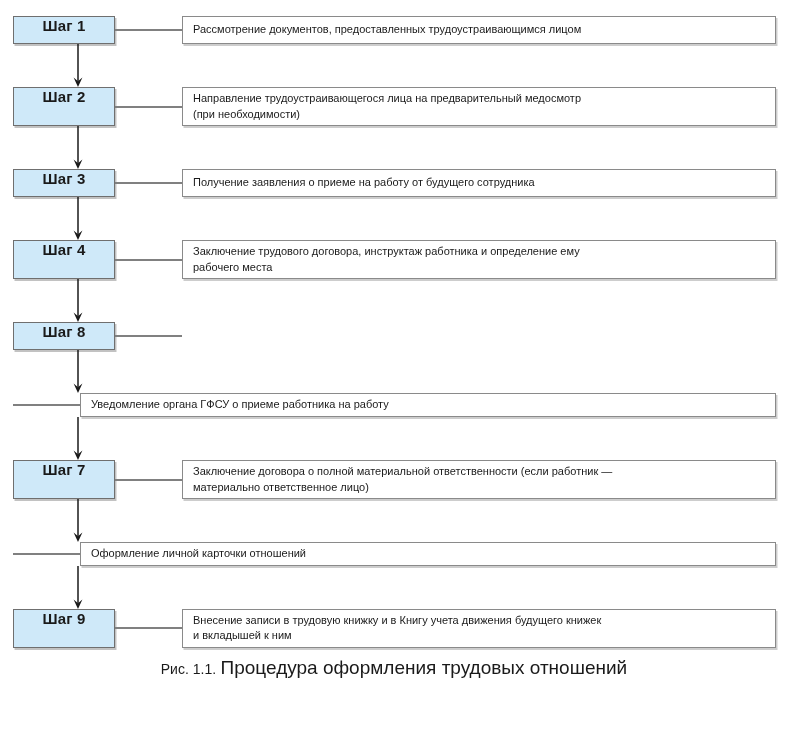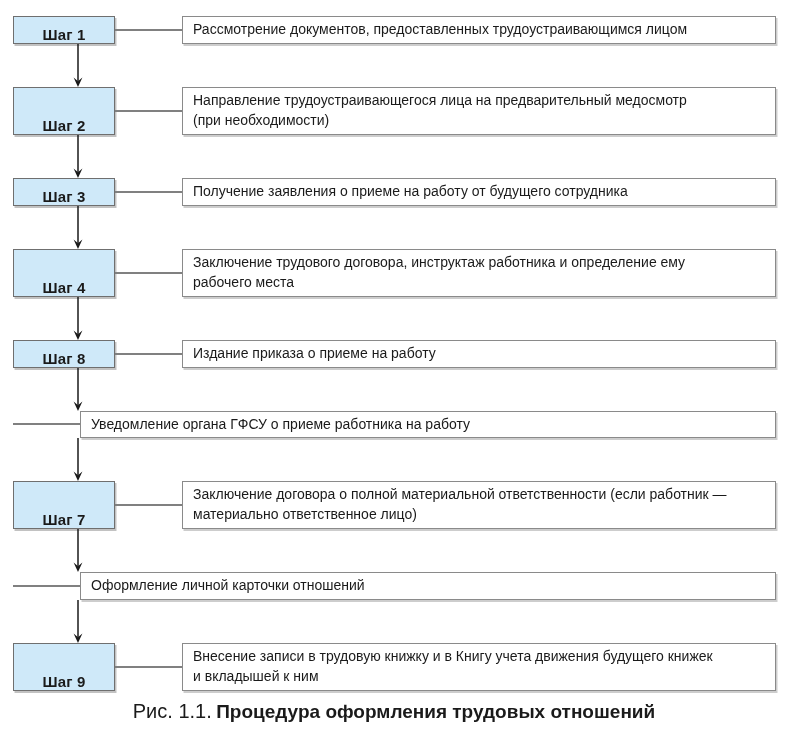--- a/index.html
+++ b/index.html
@@ -22,21 +22,21 @@
     display: flex;
     align-items: stretch;
   }
   .step-box {
     flex: 0 0 102px;
     min-height: 28px;
     background: var(--step-fill, #cfe9f9);
     border: 1.5px solid var(--step-border, #6f6f6f);
     box-shadow: 1.5px 2px 0 rgba(120,120,120,0.45);
     display: flex;
-    align-items: flex-end;
+    align-items: flex-start;
     justify-content: center;
   }
   .step-label {
     font-weight: bold;
     font-size: 15px;
     letter-spacing: 0.2px;
   }
   .connector {
     flex: 0 0 67px;
     height: 2px;
@@ -46,45 +46,44 @@
   .desc-box {
     flex: 1 1 auto;
     background: #ffffff;
     border: 1.5px solid var(--box-border, #8a8a8a);
     box-shadow: 1.5px 2px 0 rgba(130,130,130,0.40);
     padding: 3px 10px;
     display: flex;
     align-items: center;
   }
   .desc-text {
-    font-size: 14px;
+    font-size: 11px;
     line-height: 1.42;
     white-space: pre-line;
   }
   .arrow-spacer {
     position: relative;
     height: 43px;
   }
   .arrow-spacer svg {
     position: absolute;
     left: 58px;
     top: 0;
     display: block;
   }
   .caption {
     margin-top: 9px;
     text-align: center;
     white-space: nowrap;
   }
   .caption-prefix {
-    font-size: 20px;
+    font-size: 14px;
   }
   .caption-title {
     font-size: 19px;
-    font-weight: bold;
   }
 </style>
 </head>
 <body style="--step-fill: #cfe9f9; --step-border: #6f6f6f; --box-border: #8a8a8a; --connector: #808080; --arrow: #1a1a1a; --text: #1a1a1a;">
 
 <div class="canvas">
   <div class="flow">
   <div class="row">
     <div class="step-box">
       <span class="step-label">Шаг 1</span>
@@ -149,23 +148,20 @@
       <line x1="7" y1="0" x2="7" y2="37" stroke="var(--arrow, #1a1a1a)" stroke-width="1.5"></line>
       <polygon points="7,43 2.6,33.5 7,37.2 11.4,33.5" fill="var(--arrow, #1a1a1a)"></polygon>
     </svg>
   </div>
 
   <div class="row">
     <div class="step-box">
       <span class="step-label">Шаг 8</span>
     </div>
     <div class="connector"></div>
-    <div class="desc-box">
-      <span class="desc-text">Издание приказа о приеме на работу</span>
-    </div>
   </div>
   <div class="arrow-spacer">
     <svg width="14" height="43" viewBox="0 0 14 43" aria-hidden="true">
       <line x1="7" y1="0" x2="7" y2="37" stroke="var(--arrow, #1a1a1a)" stroke-width="1.5"></line>
       <polygon points="7,43 2.6,33.5 7,37.2 11.4,33.5" fill="var(--arrow, #1a1a1a)"></polygon>
     </svg>
   </div>
 
   <div class="row">
     <div class="connector"></div>

